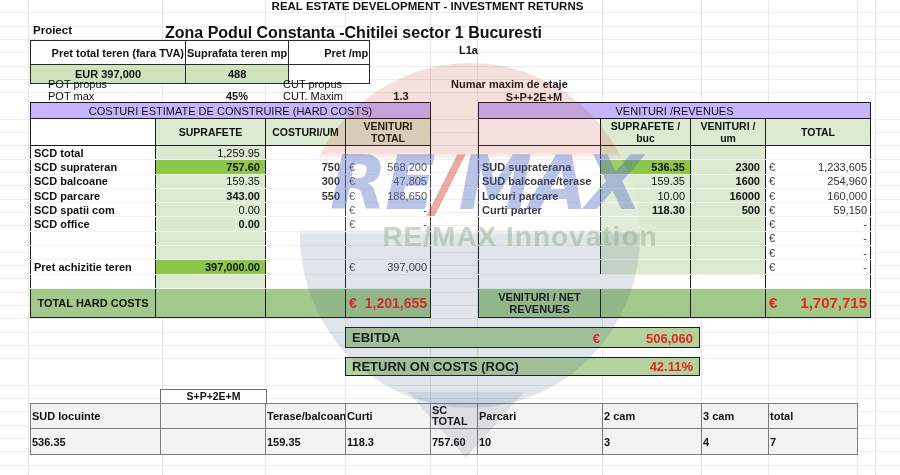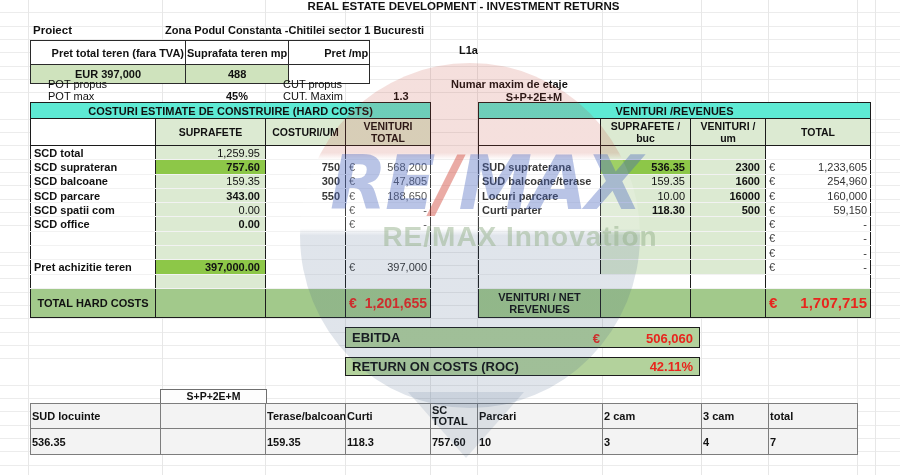--- a/index.html
+++ b/index.html
@@ -4,29 +4,29 @@
 <style>
   html,body{margin:0;padding:0;background:#fff;}
   body{font-family:"Liberation Sans",sans-serif;color:#111;}
   .sheet{position:relative;width:900px;height:475px;overflow:hidden;background:
     repeating-linear-gradient(to bottom,#ffffff 0px,#ffffff 12.4px,#ececec 12.4px,#ececec 13.3px);}
   .vgrid{position:absolute;top:0;bottom:0;width:1px;background:#e7e7e7;z-index:0;}
   .abs{position:absolute;z-index:1;}
   .b{font-weight:bold;}
   .t11{font-size:11px;margin-left:16px;}
   
-  .title{left:0;top:7;width:855px;text-align:center;font-size:11.5px;font-weight:bold;margin-left:36px;}
+  .title{left:0;top:7;width:855px;text-align:center;font-size:11.5px;font-weight:bold;}
   .landtbl{border-collapse:collapse;table-layout:fixed;background:#fff;}
   .landtbl td{border:1px solid #2a2a2a;text-align:center;font-size:11px;font-weight:bold;overflow:hidden;white-space:nowrap;background:#fff;}
   .landtbl .h{height:21px;text-align:right;}
   .landtbl .v{height:16px;}
   .gval{background:#cfe3bd !important;margin-top:20px;}
   
   .xt{border-collapse:collapse;table-layout:fixed;border:1px solid #1c1c1c;font-size:11px;background:#fff;}
-  .xt .sechead{height:15px;background:#5eead4;border-bottom:1px solid #1c1c1c;text-align:center;font-size:11px;font-weight:bold;padding:0;}
+  .xt .sechead{height:15px;background:#c4b5fd;border-bottom:1px solid #1c1c1c;text-align:center;font-size:11px;font-weight:normal;padding:0;}
   .xt .ch{height:26px;background:#dcead2;border-bottom:1px solid #1c1c1c;text-align:center;font-size:10.5px;font-weight:bold;line-height:12px;padding:0 2px;white-space:normal;}
   .xt .ch.first{background:#fff;}
   .xt td{padding:0 3px;overflow:hidden;white-space:nowrap;background:#fff;}
   .xt .dr td{height:13.3px;border-bottom:1px solid rgba(130,130,130,0.10);}
   .xt .cl{border-left:1px solid #1c1c1c;}
   .xt .lab{font-weight:bold;}
   .xt .sup{background:#dcead2;text-align:right;padding-right:5px;}
   .xt .um{text-align:right;padding-right:5px;font-weight:bold;}
   .xt .umg{background:#dcead2;}
   .xt .hl{background:#8dc748 !important;font-weight:bold;}
@@ -68,21 +68,21 @@
   <div class="vgrid" style="left:430px"></div>
   <div class="vgrid" style="left:477px"></div>
   <div class="vgrid" style="left:602px"></div>
   <div class="vgrid" style="left:701px"></div>
   <div class="vgrid" style="left:768px"></div>
   <div class="vgrid" style="left:857px"></div>
   <div class="vgrid" style="left:875px"></div>
 
   <div class="abs title">REAL ESTATE DEVELOPMENT - INVESTMENT RETURNS</div>
   <div class="abs b" style="left:33px;top:24px;font-size:11.5px">Proiect</div>
-  <div class="abs b" style="left:165px;top:24px;font-size:11px">Zona Podul Constanta -Chitilei sector 1 Bucuresti</div>
+  <div class="abs b" style="left:165px;top:24px;font-size:16px">Zona Podul Constanta -Chitilei sector 1 Bucuresti</div>
   <div class="abs b t11" style="left:443px;top:44px">L1a</div>
 
   <table class="abs landtbl" style="left:30px;top:40px">
     <colgroup>
         <col style="width:155px">
         <col style="width:80px">
         <col style="width:81px">
       </colgroup>
     <tbody>
         <tr>

